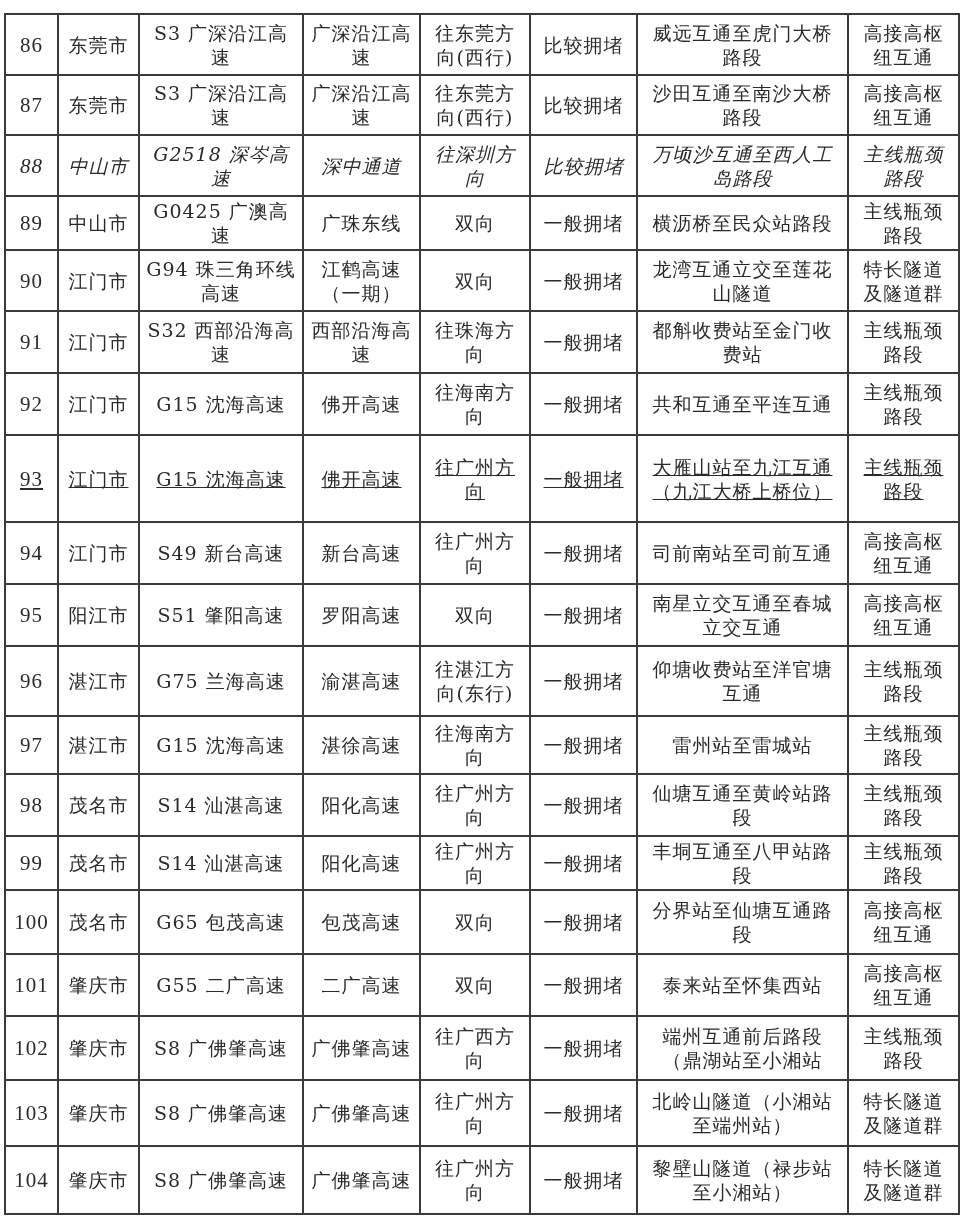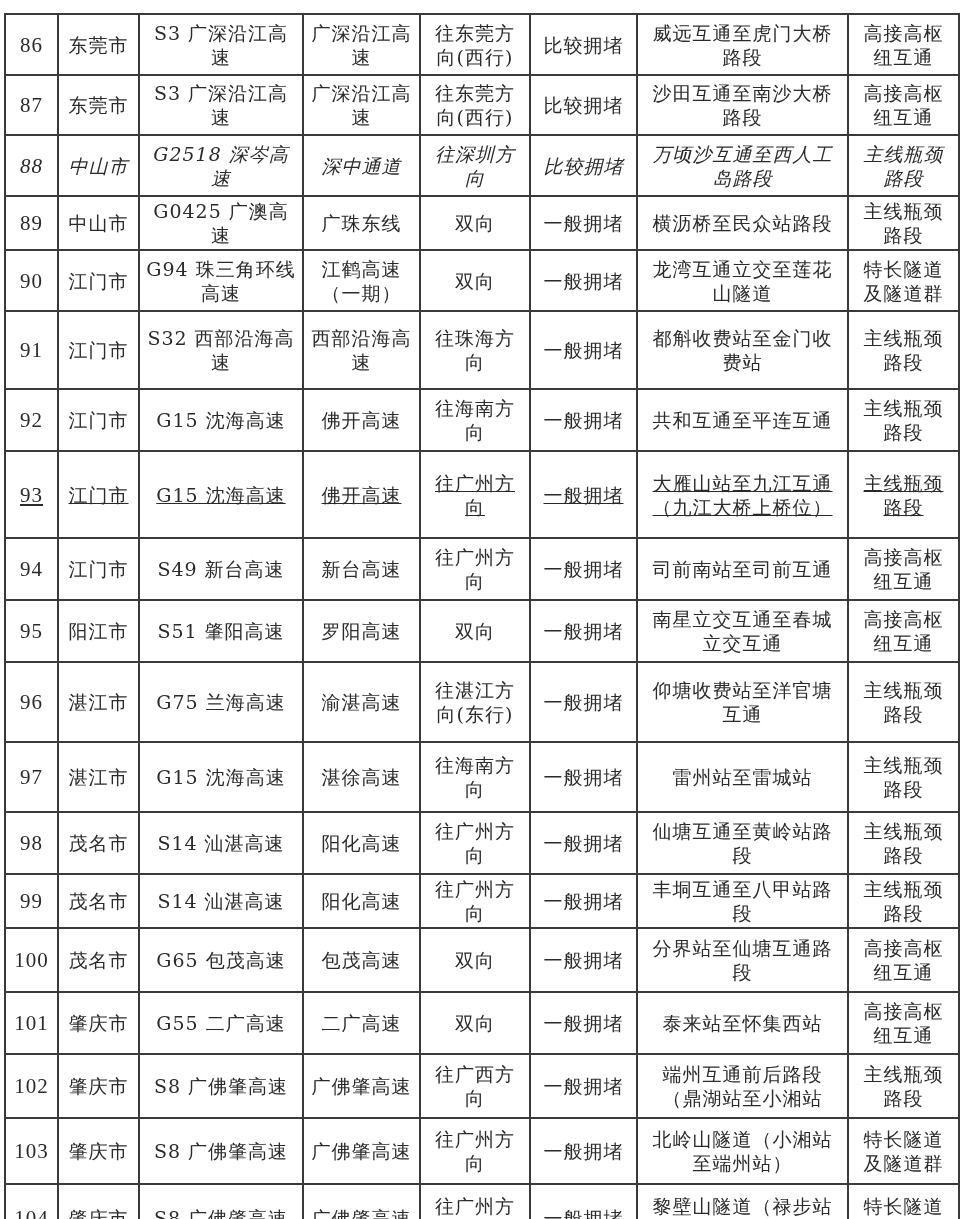--- a/index.html
+++ b/index.html
@@ -90,21 +90,21 @@
       <tr style="height: 61px;">
         <td class="num">90</td>
         <td>江门市</td>
         <td>G94 珠三角环线高速</td>
         <td>江鹤高速（一期）</td>
         <td>双向</td>
         <td>一般拥堵</td>
         <td>龙湾互通立交至莲花山隧道</td>
         <td>特长隧道及隧道群</td>
       </tr>
-      <tr style="height: 78px;">
+      <tr style="height: 62px;">
         <td class="num">91</td>
         <td>江门市</td>
         <td>S32 西部沿海高速</td>
         <td>西部沿海高速</td>
         <td>往珠海方向</td>
         <td>一般拥堵</td>
         <td>都斛收费站至金门收费站</td>
         <td>主线瓶颈路段</td>
       </tr>
       <tr style="height: 62px;">
@@ -140,31 +140,31 @@
       <tr style="height: 62px;">
         <td class="num">95</td>
         <td>阳江市</td>
         <td>S51 肇阳高速</td>
         <td>罗阳高速</td>
         <td>双向</td>
         <td>一般拥堵</td>
         <td>南星立交互通至春城立交互通</td>
         <td>高接高枢纽互通</td>
       </tr>
-      <tr style="height: 80px;">
+      <tr style="height: 70px;">
         <td class="num">96</td>
         <td>湛江市</td>
         <td>G75 兰海高速</td>
         <td>渝湛高速</td>
         <td>往湛江方向(东行)</td>
         <td>一般拥堵</td>
         <td>仰塘收费站至洋官塘互通</td>
         <td>主线瓶颈路段</td>
       </tr>
-      <tr style="height: 70px; padding-left: 28px;">
+      <tr style="height: 58px; padding-left: 28px;">
         <td class="num">97</td>
         <td>湛江市</td>
         <td>G15 沈海高速</td>
         <td>湛徐高速</td>
         <td>往海南方向</td>
         <td>一般拥堵</td>
         <td>雷州站至雷城站</td>
         <td>主线瓶颈路段</td>
       </tr>
       <tr style="height: 62px; padding-left: 27px;">

